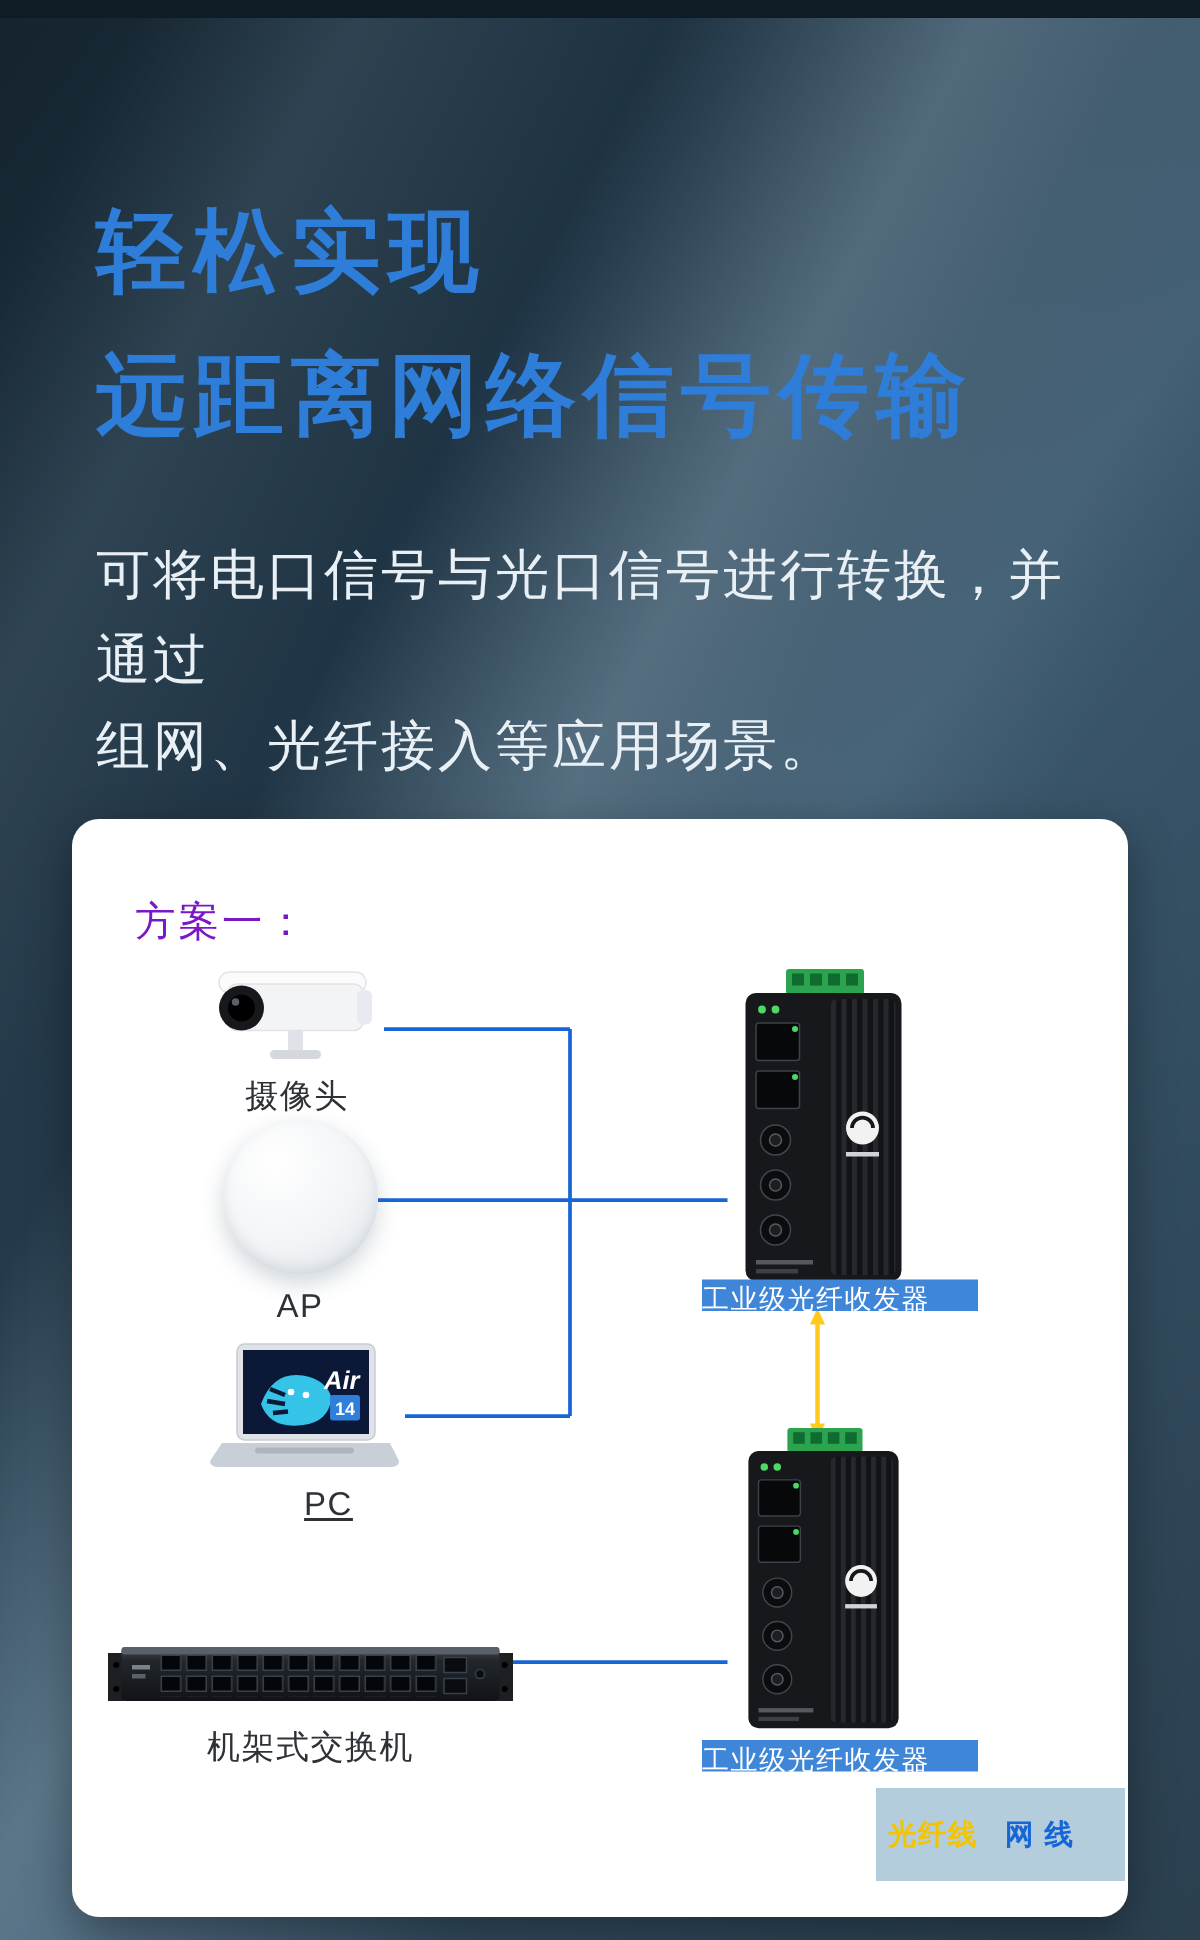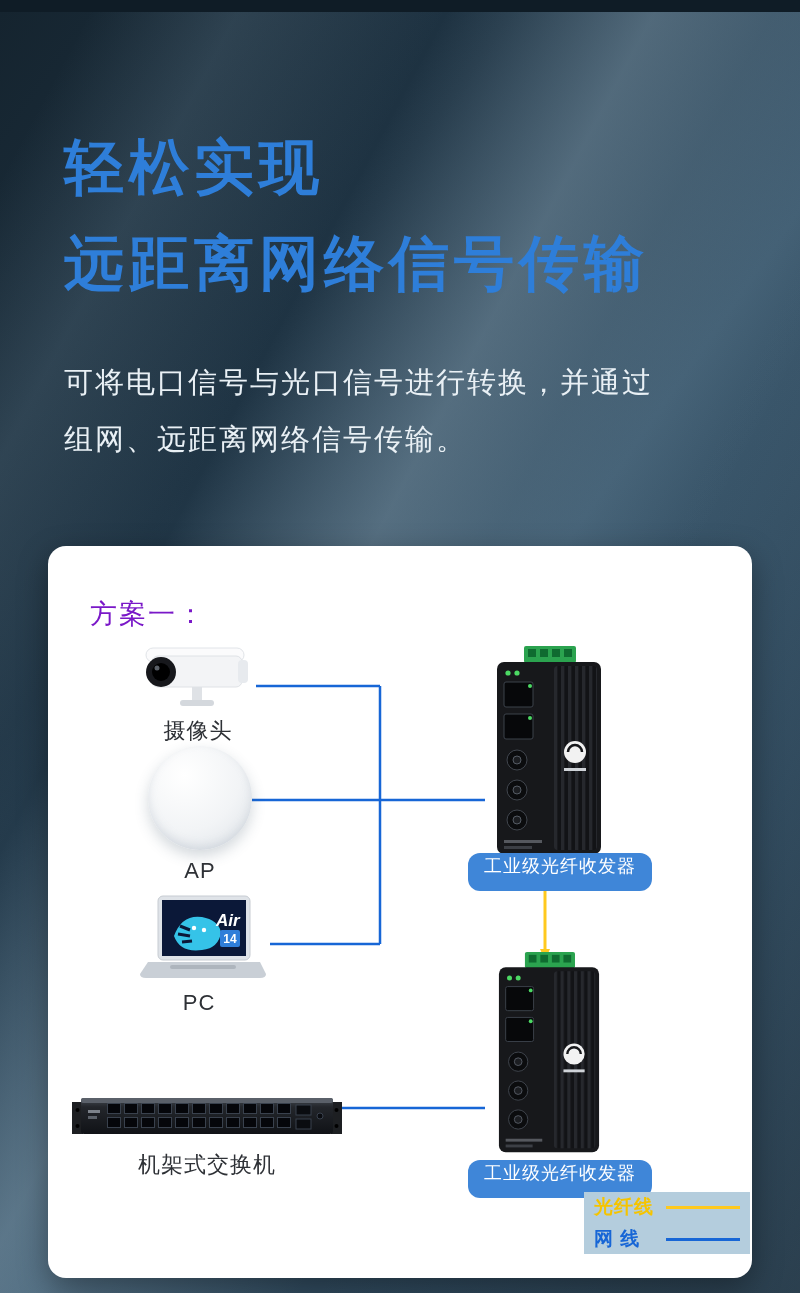--- a/index.html
+++ b/index.html
@@ -22,21 +22,21 @@
   
   .page { background-image:
       linear-gradient(118deg, transparent 30%, rgba(173,198,214,0.30) 44%, rgba(173,198,214,0.14) 52%, transparent 66%),
       linear-gradient(118deg, transparent 6%, rgba(140,170,190,0.18) 16%, transparent 30%),
       linear-gradient(295deg, rgba(120,150,170,0.20) 0%, transparent 35%),
       linear-gradient(125deg, #15242f 0%, #1f3444 30%, #3e5b70 55%, #2a4356 78%, #182a38 100%); }
 
   .hero { position: absolute; left: 64px; top: 108px; right: 56px; }
   .hero-title { font-size: 60px; font-weight: bold; color: #2e7ed9; letter-spacing: 5px; line-height: 96px; }
   .hero-title .line { display: block; }
-  .hero-desc { margin-top: 42px; font-size: 29px; color: #e9f0f5; letter-spacing: 2px; line-height: 57px; font-weight: 500; }
+  .hero-desc { margin-top: 42px; font-size: 36px; color: #e9f0f5; letter-spacing: 2px; line-height: 57px; font-weight: 500; }
   .hero-desc span { display: block; }
 
   .card {
     position: absolute;
     left: 48px; top: 534px;
     width: 704px; height: 732px;
     background: #ffffff;
     border-radius: 18px;
     box-shadow: 0 10px 30px rgba(0,0,0,0.35);
   }
@@ -62,35 +62,35 @@
   .pc     { left: 88px;  top: 348px; width: 134px; height: 92px; text-align: center; }
   .switch { left: 24px;  top: 542px; width: 270px; height: 54px; }
   .tr1    { left: 436px; top: 98px;  width: 130px; height: 216px; }
   .tr2    { left: 436px; top: 404px; width: 130px; height: 208px; }
 
   .device-label {
     position: absolute; font-size: 22px; color: #2e3136; text-align: center; letter-spacing: 1px;
   }
   .label-camera { left: 92px;  top: 170px; width: 116px; }
   .label-ap     { left: 100px; top: 312px; width: 104px; }
-  .label-pc     { left: 84px;  top: 444px; width: 134px; }
+  .label-pc     { left: 104px;  top: 444px; width: 134px; text-decoration: underline; }
   .label-switch { left: 24px;  top: 604px; width: 270px; }
 
   .badge {
-    position: absolute; width: 184px; height: 38px;
+    position: absolute; width: 184px; height: 21px;
     background: #3f86d8; color: #ffffff;
-    font-size: 18px; line-height: 27px; text-align: center;
-    border-radius: 12px; letter-spacing: 1px;
+    font-size: 18px; line-height: 27px; text-align: left;
+    border-radius: 0; letter-spacing: 1px;
   }
   .badge1 { left: 420px; top: 307px; }
   .badge2 { left: 420px; top: 614px; }
 
   .legend {
     position: absolute; left: 536px; top: 646px; width: 166px; height: 62px;
-    background: #b4cddd; display: flex; flex-direction: column; justify-content: center;
+    background: #b4cddd; display: flex; flex-direction: row; justify-content: center;
     gap: 6px; padding: 6px 10px;
   }
   .legend-row { display: flex; align-items: center; gap: 10px; }
   .legend-label { font-size: 19px; font-weight: bold; width: 62px; letter-spacing: 1px; }
   .legend-label.fiber { color: #f5c400; }
   .legend-label.net   { color: #1766d6; }
   .legend-line { height: 3px; flex: 1; }
   .legend-line.fiber { background: #ffc91e; }
   .legend-line.net   { background: #1766d6; }
 
@@ -154,21 +154,21 @@
     </svg>
   </div>
 
   <header class="hero">
     <h1 class="hero-title">
       <span class="line">轻松实现</span>
       <span class="line">远距离网络信号传输</span>
     </h1>
     <p class="hero-desc">
       <span>可将电口信号与光口信号进行转换，并通过</span>
-      <span>组网、远距离网络信号传输。</span>
+      <span>组网、光纤接入等应用场景。</span>
     </p>
   </header>
 
   <section class="card">
 
     <div class="scheme">方案一：</div>
 
     <svg class="wires" width="704" height="732" viewBox="0 0 704 732">
       <line class="net" x1="208" y1="140" x2="332" y2="140"></line>
       <line class="net" x1="332" y1="140" x2="332" y2="398"></line>

